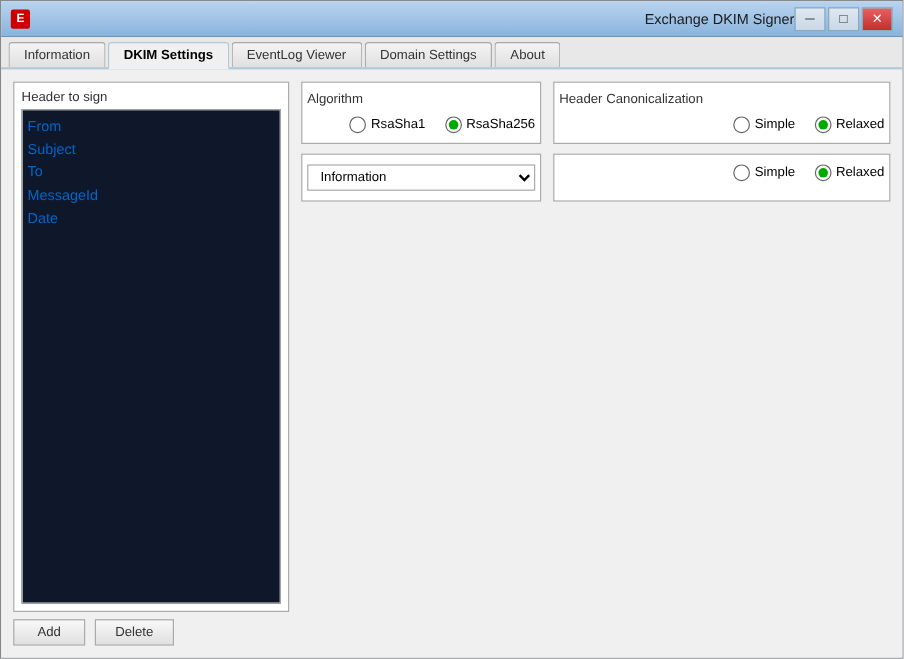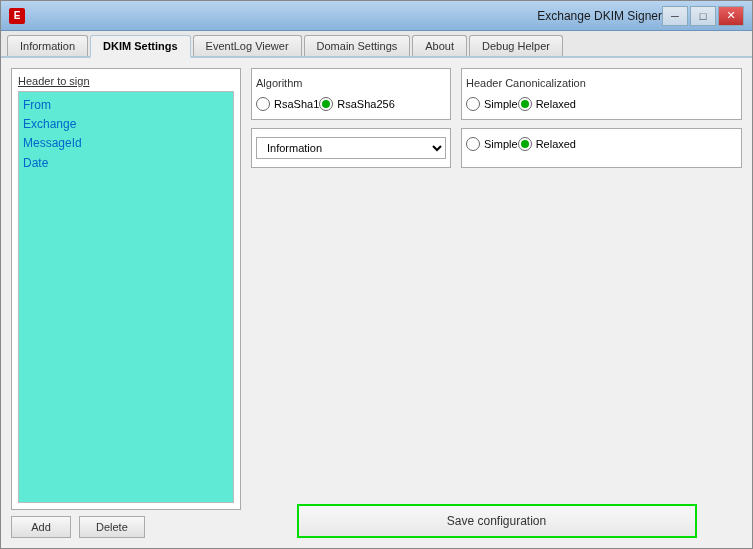--- a/index.html
+++ b/index.html
@@ -113,26 +113,25 @@
       padding: 6px;
       flex: 1;
       display: flex;
       flex-direction: column;
     }
     .group-box-title {
       font-size: 11px;
       color: #333;
       margin-bottom: 4px;
       font-weight: normal;
-      text-decoration: underline;
     }
     .header-list {
       flex: 1;
       border: 1px solid #bbb;
-      background: #5eead4;
+      background: #0f172a;
       padding: 4px;
       font-size: 12px;
       min-height: 350px;
     }
     .header-list div {
       color: #0066cc;
       line-height: 1.6;
     }
     .button-row {
       display: flex;
@@ -157,22 +156,23 @@
       background: white;
       padding: 8px 4px;
     }
     .section-title {
       font-size: 11px;
       color: #333;
       margin-bottom: 8px;
     }
     .radio-group {
       display: flex;
-      gap: 0;
-      align-items: center;
+      gap: 16px;
+      align-items: center;
+      justify-content: flex-end;
     }
     .radio-item {
       display: flex;
       align-items: center;
       gap: 4px;
       cursor: pointer;
     }
     .radio-outer {
       width: 14px;
       height: 14px;
@@ -247,32 +247,32 @@
       <div class="title-btn close">✕</div>
     </div>
   </div>
 
   <div class="tab-bar">
     <div class="tab">Information</div>
     <div class="tab active">DKIM Settings</div>
     <div class="tab">EventLog Viewer</div>
     <div class="tab">Domain Settings</div>
     <div class="tab">About</div>
-    <div class="tab">Debug Helper</div>
   </div>
 
   <div class="content">
     <div class="main-area">
 
       <div class="left-panel">
         <div class="group-box">
           <div class="group-box-title">Header to sign</div>
           <div class="header-list">
             <div>From</div>
-            <div>Exchange</div>
+            <div>Subject</div>
+            <div>To</div>
             <div>MessageId</div>
             <div>Date</div>
           </div>
         </div>
         <div class="button-row">
           <button class="btn">Add</button>
           <button class="btn">Delete</button>
         </div>
       </div>
 
@@ -338,20 +338,17 @@
                   <div class="radio-inner"></div>
                 </div>
                 <span class="radio-label">Relaxed</span>
               </label>
             </div>
           </div>
         </div>
 
         <div style="flex:1;"></div>
 
-        <div class="save-btn-row">
-          <button class="save-btn">Save configuration</button>
-        </div>
 
       </div>
     </div>
   </div>
 </div>
 
 </body></html>

